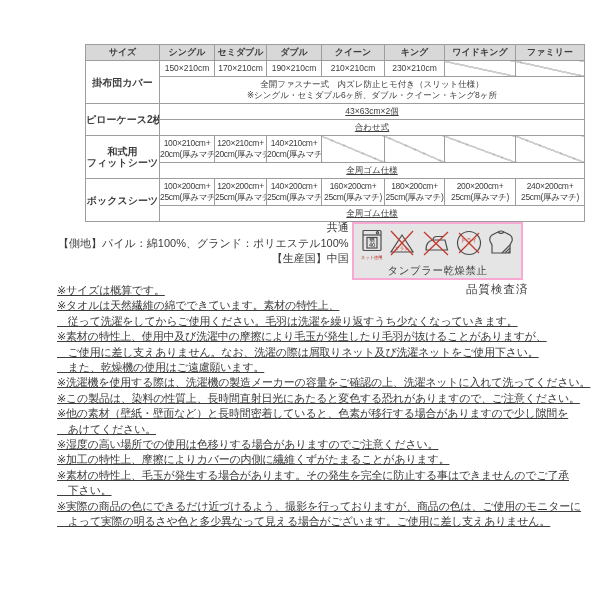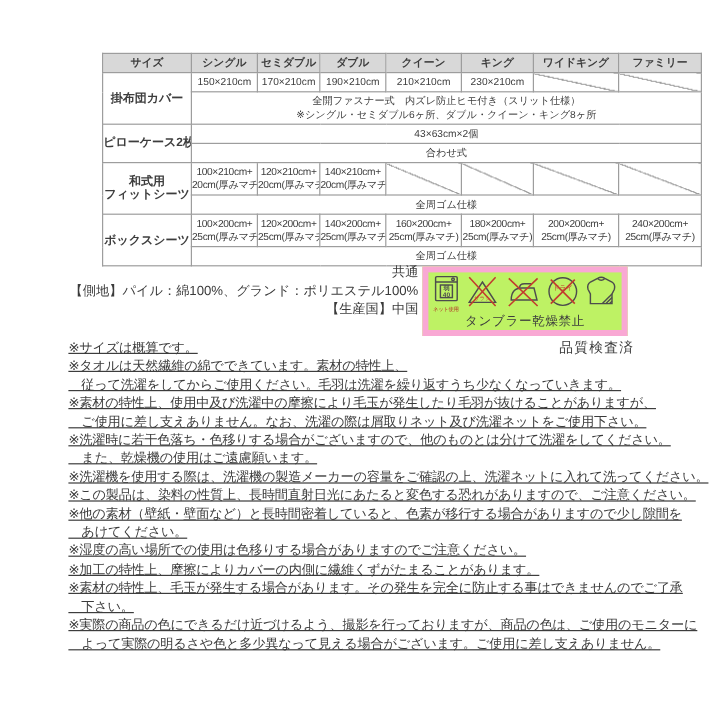--- a/index.html
+++ b/index.html
@@ -12,31 +12,31 @@
     border-collapse:collapse; table-layout:fixed;margin-left:12px; }
   .spec-table th, .spec-table td {
     border:1px solid #9d9d9d; text-align:center; vertical-align:middle;
     font-size:8.5px; line-height:11px; padding:2px 0; color:#3d3d3d;
     overflow:hidden; white-space:nowrap; }
   .spec-table thead th { background:#d8d8d8; font-weight:bold; font-size:9px; height:14px; padding:2px 0; }
   .spec-table th.rowlabel { background:#ffffff; font-weight:bold; font-size:10px; line-height:11px; }
   .cell-size { height:16px; }
   .cell-2line { font-size:7.5px; line-height:9.5px; letter-spacing:-0.3px; height:27px; }
   .cell-spec2 { font-size:8.5px; line-height:12.5px; height:27px; }
-  .cell-merged { height:14px; }
+  .cell-merged { height:14px;text-decoration:underline; }
   .diag { background-image:linear-gradient(to top right,
       transparent calc(50% - 0.5px), #9d9d9d calc(50% - 0.5px),
       #9d9d9d calc(50% + 0.5px), transparent calc(50% + 0.5px)); }
 
   
   .common { position:absolute; left:58px; top:220px; font-size:11px; line-height:15.5px; color:#3b3b3b;text-align:right; }
 
   
   .care-box { position:absolute; left:352px; top:222px; width:171px; height:58px;
-    border:5px solid #f9a8d4; background:#bef264; display:flex; flex-direction:column;
+    border:2px solid #f9a8d4; background:#e5e5e5; display:flex; flex-direction:column;
     align-items:center; justify-content:flex-end; padding-top:2px; }
   .care-icons { display:flex; align-items:flex-start; gap:3px; height:34px; }
   .icon-col { display:flex; flex-direction:column; align-items:center; }
   .net-sub { font-size:4.5px; color:#b5372a; line-height:5px; letter-spacing:-0.3px; }
   .tumble-label { font-size:10.5px; color:#3d3d3d; letter-spacing:0.5px; margin-top:1px; }
   .quality { position:absolute; left:466px; top:282px; font-size:11.5px; color:#3b3b3b; letter-spacing:1px; }
 
   
   .notes { position:absolute; left:57px; top:283px; width:515px;text-decoration:underline; }
   .note-line { font-size:11px; line-height:15.4px; color:#3b3b3b; white-space:nowrap; letter-spacing:-0.2px; }
@@ -221,21 +221,20 @@
   </div>
 
   <div class="quality">品質検査済</div>
 
   <div class="notes">
       <div class="note-line">※サイズは概算です。</div>
       <div class="note-line">※タオルは天然繊維の綿でできています。素材の特性上、</div>
       <div class="note-line">　従って洗濯をしてからご使用ください。毛羽は洗濯を繰り返すうち少なくなっていきます。</div>
       <div class="note-line">※素材の特性上、使用中及び洗濯中の摩擦により毛玉が発生したり毛羽が抜けることがありますが、</div>
       <div class="note-line">　ご使用に差し支えありません。なお、洗濯の際は屑取りネット及び洗濯ネットをご使用下さい。</div>
-      <div class="note-line">※洗濯時に若干色落ち・色移りする場合がございますので、他のものとは分けて洗濯をしてください。</div>
       <div class="note-line">　また、乾燥機の使用はご遠慮願います。</div>
       <div class="note-line">※洗濯機を使用する際は、洗濯機の製造メーカーの容量をご確認の上、洗濯ネットに入れて洗ってください。</div>
       <div class="note-line">※この製品は、染料の性質上、長時間直射日光にあたると変色する恐れがありますので、ご注意ください。</div>
       <div class="note-line">※他の素材（壁紙・壁面など）と長時間密着していると、色素が移行する場合がありますので少し隙間を</div>
       <div class="note-line">　あけてください。</div>
       <div class="note-line">※湿度の高い場所での使用は色移りする場合がありますのでご注意ください。</div>
       <div class="note-line">※加工の特性上、摩擦によりカバーの内側に繊維くずがたまることがあります。</div>
       <div class="note-line">※素材の特性上、毛玉が発生する場合があります。その発生を完全に防止する事はできませんのでご了承</div>
       <div class="note-line">　下さい。</div>
       <div class="note-line">※実際の商品の色にできるだけ近づけるよう、撮影を行っておりますが、商品の色は、ご使用のモニターに</div>

